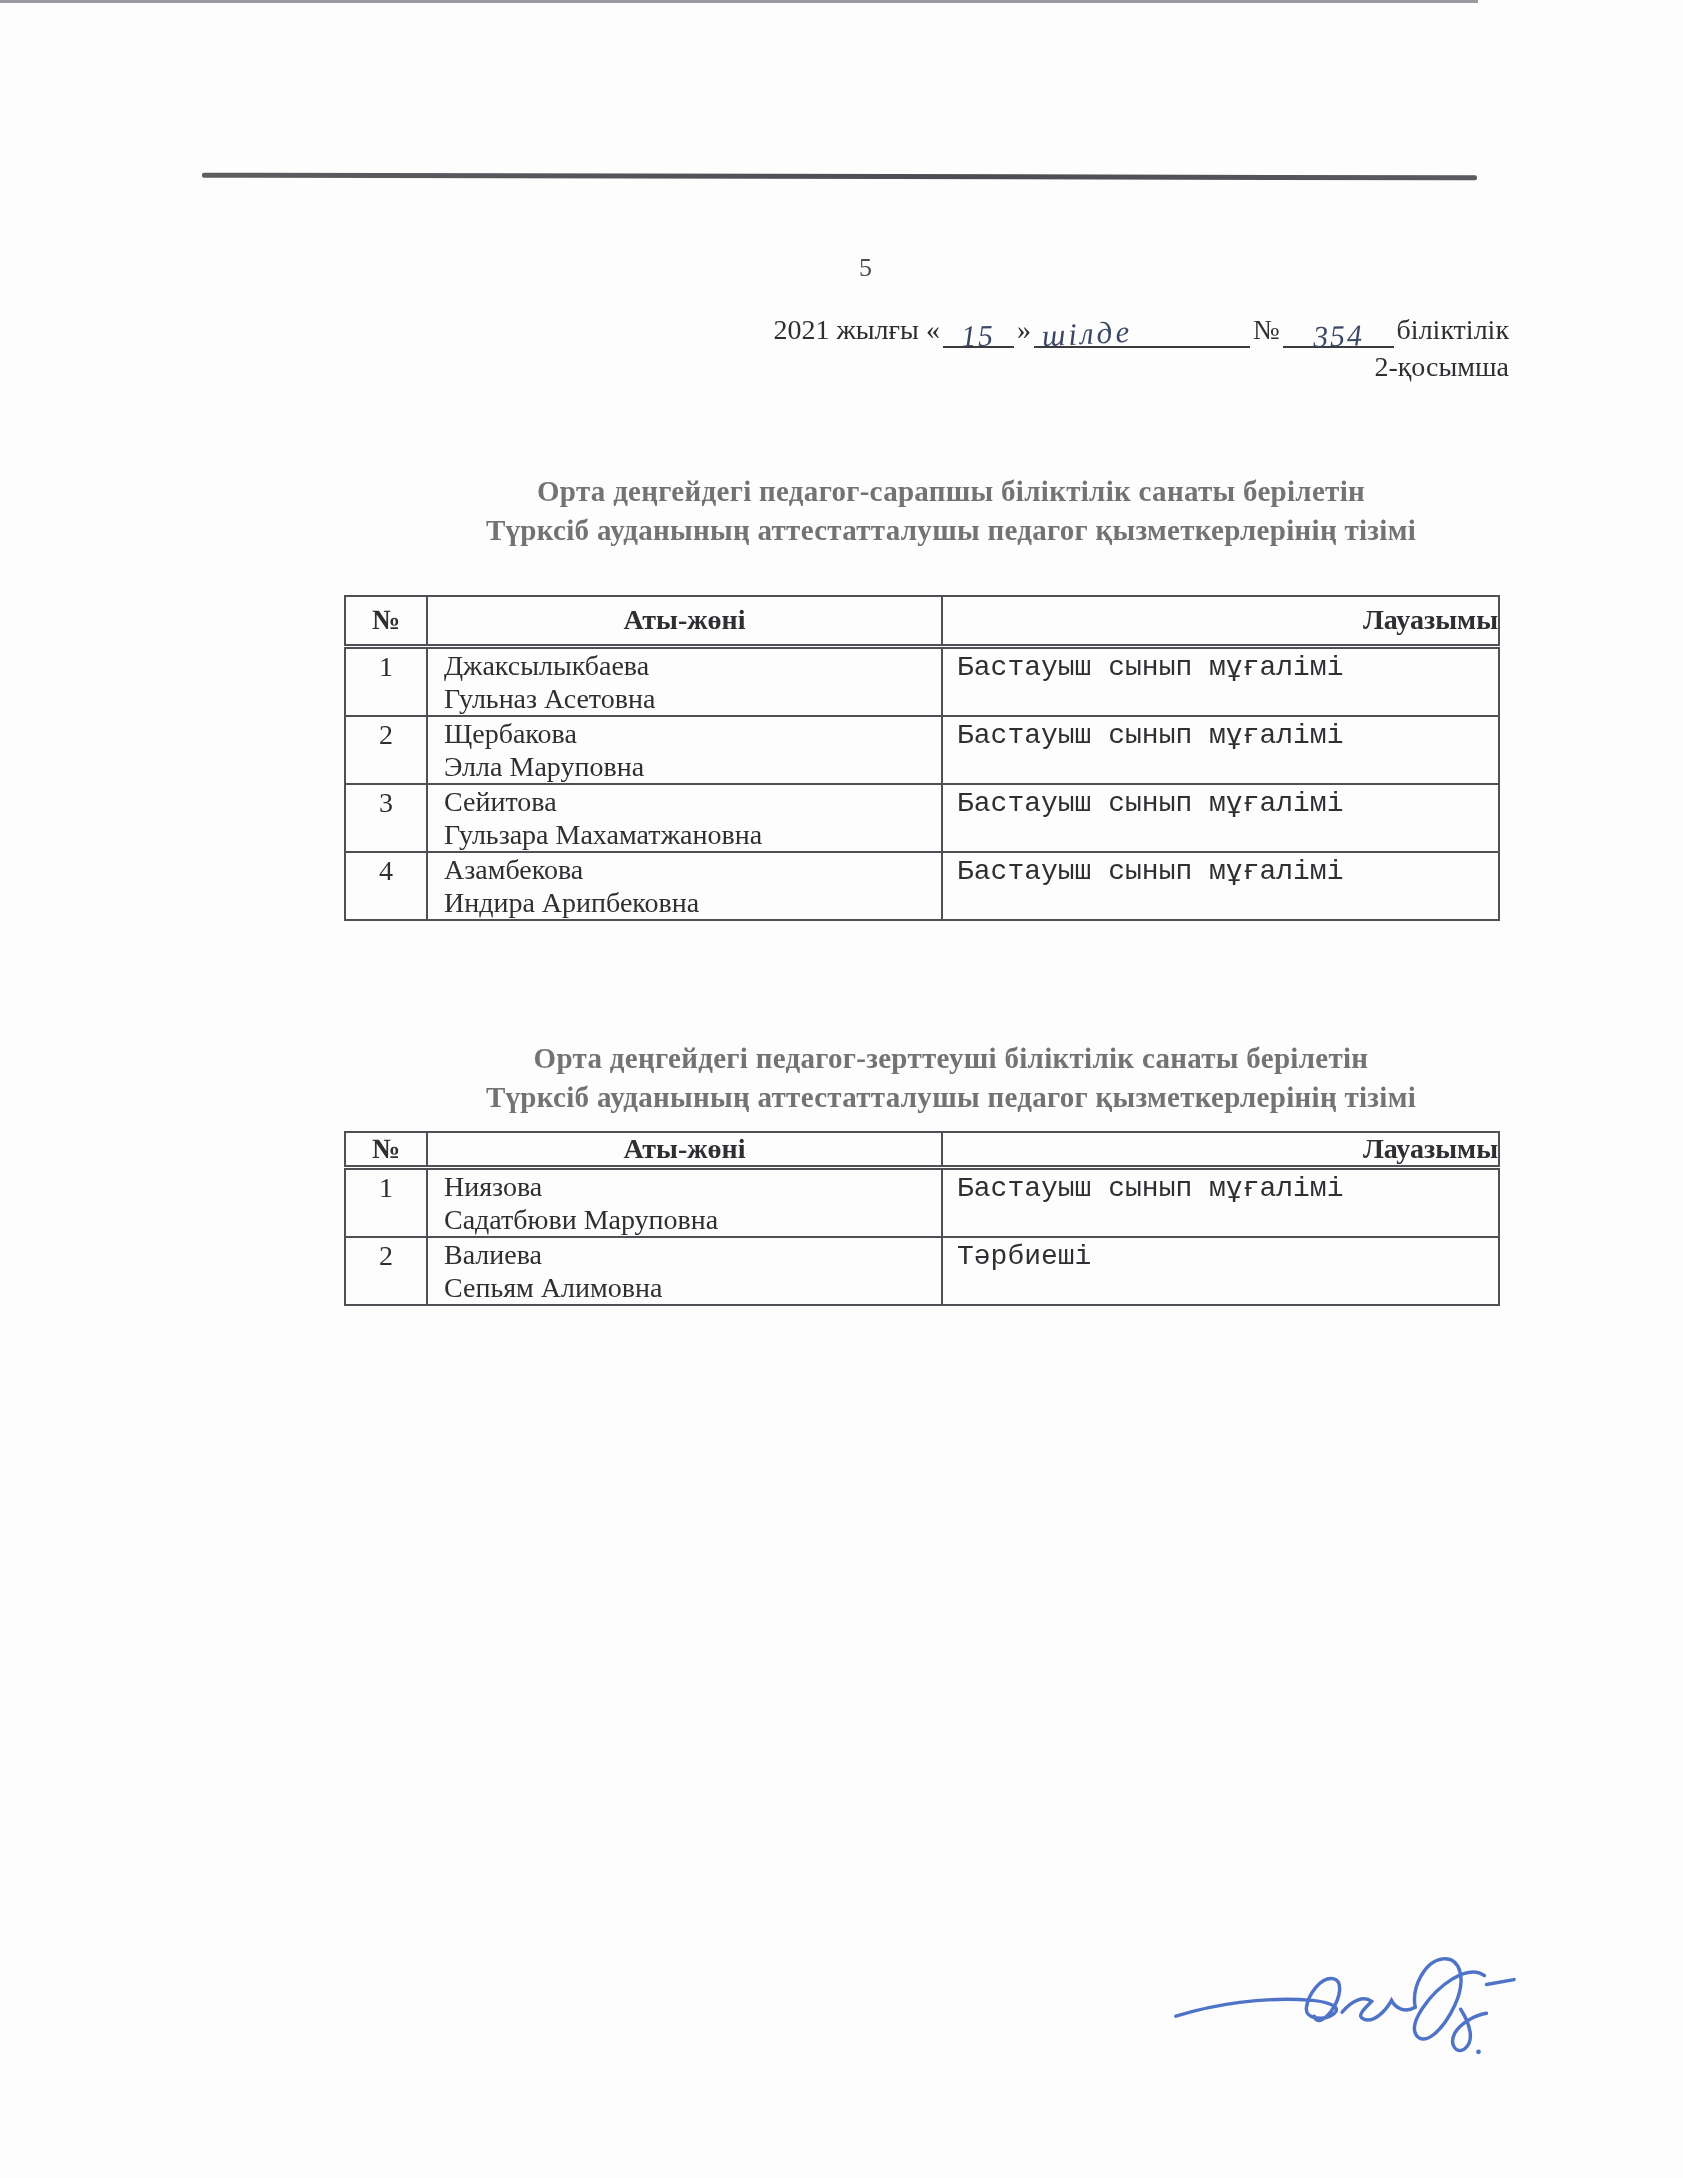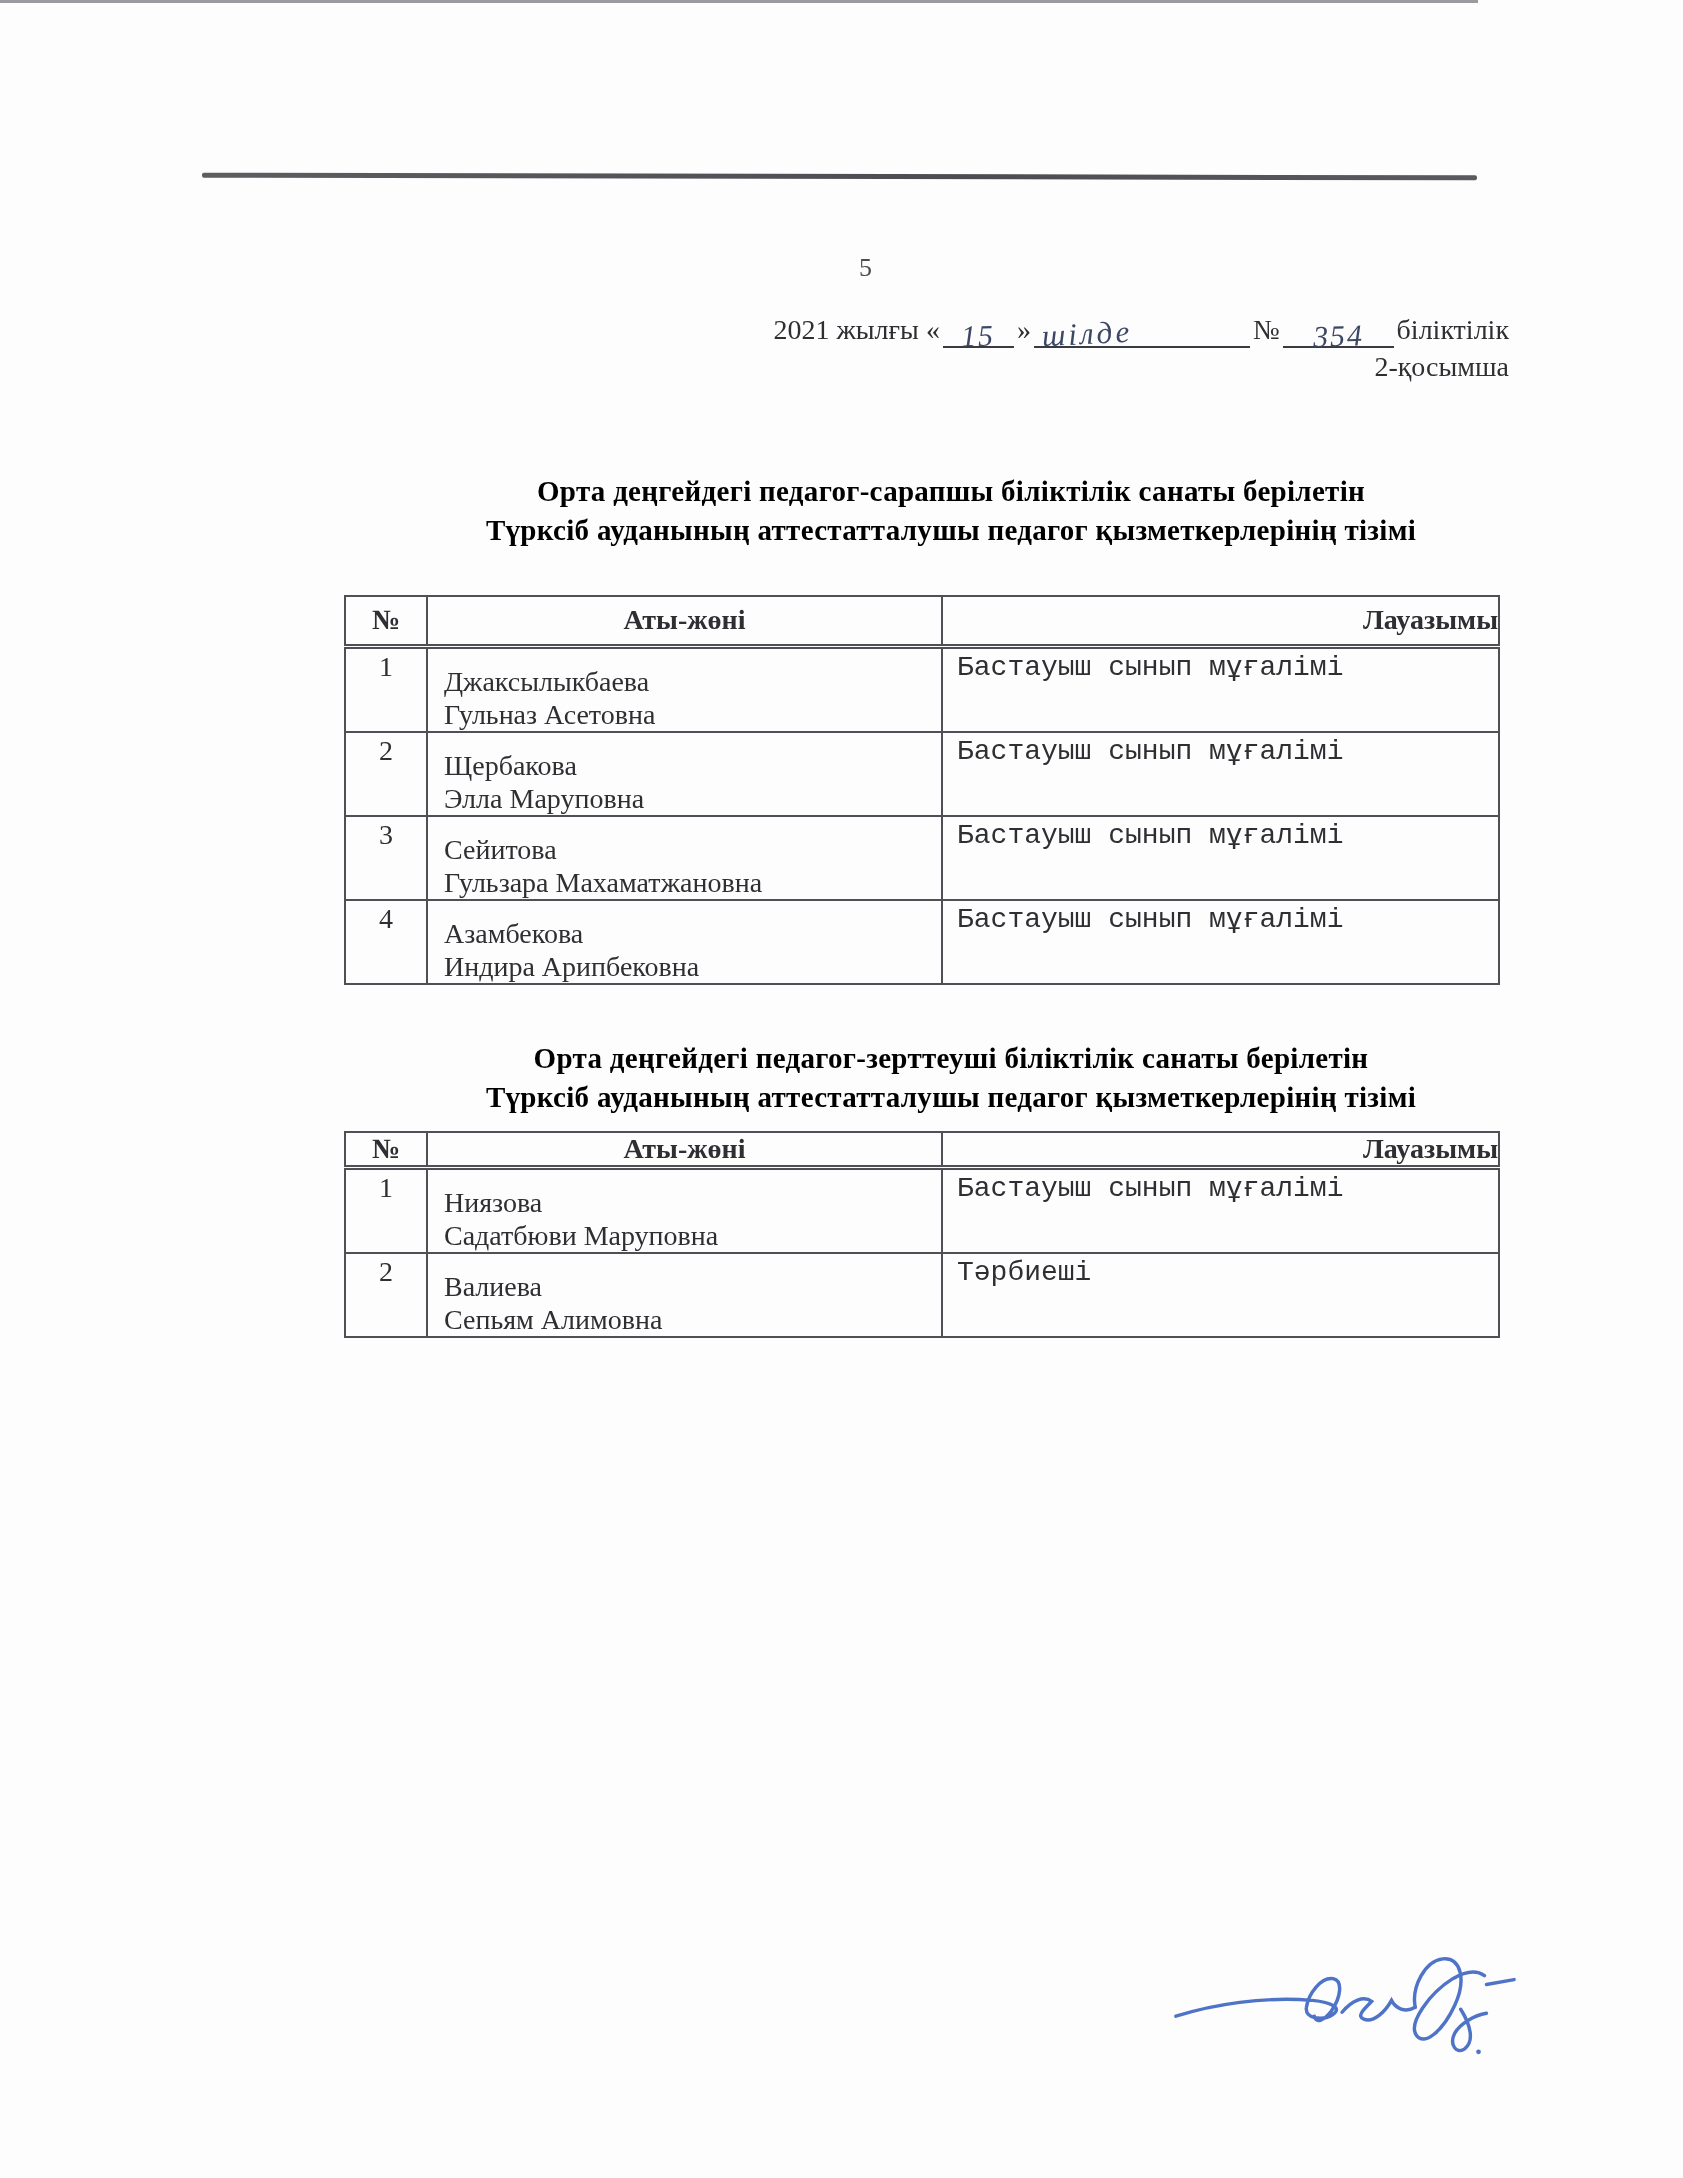--- a/index.html
+++ b/index.html
@@ -21,41 +21,41 @@
   .uline { display:inline-block; border-bottom:2px solid #3a3a40; height:31px;
     vertical-align:bottom; text-align:center; margin:0 3px; }
   .uline.day   { width:71px; }
   .uline.month { width:216px; text-align:left; padding-left:8px; }
   .uline.order { width:111px; }
   .hand { font-style:italic; color:#3c4766; font-size:30px; letter-spacing:2px;
     display:inline-block; transform:rotate(-2deg); }
   .hand.month-word { font-size:31px; letter-spacing:3px; transform:rotate(-3deg) translateY(-2px); }
 
   .doc-title { position:absolute; left:347px; width:1208px; text-align:center;
-    font-weight:bold; font-size:29px; line-height:39px; color:#000000; letter-spacing:0.3px; }
+    font-weight:bold; font-size:29px; line-height:39px; color:#737373; letter-spacing:0.3px; }
   #title1 { top:472px; }
   #title2 { top:1007px;margin-top:32px; }
 
   table.list { position:absolute; left:344px; width:1154px; border-collapse:collapse;
     font-size:28px; color:#2f2f33; table-layout:fixed; }
   #table1 { top:595px; }
   #table2 { top:1131px; }
   table.list col.c-num  { width:82px; }
   table.list col.c-name { width:515px; }
   table.list col.c-pos  { width:557px; }
   table.list th, table.list td { border:2px solid #4f4f55; }
   table.list th { font-weight:bold; border-bottom:5px double #4f4f55; vertical-align:middle; }
   #table1 th { height:50px; }
   #table2 th { height:35px; }
   th.h-num { text-align:center; }
   th.h-name { text-align:center; }
   th.h-pos { text-align:right; padding-left:25px;margin-top:16px; }
   table.list td { height:63px; vertical-align:top; }
   td.c-num { text-align:center; padding-top:2px; }
-  td.c-name { padding-left:16px; line-height:33px; padding-top:16px; }
+  td.c-name { padding-left:16px; line-height:33px; padding-top:0; }
   td.c-pos  { padding-left:14px; line-height:33px; padding-top:2px;font-family:Liberation Mono, monospace; }
 
   .signature { position:absolute; left:1166px; top:1917px; width:358px; height:147px; }
 </style>
 </head>
 <body>
 
 <div class="page">
 
   <div class="artifact-top-edge"></div>

